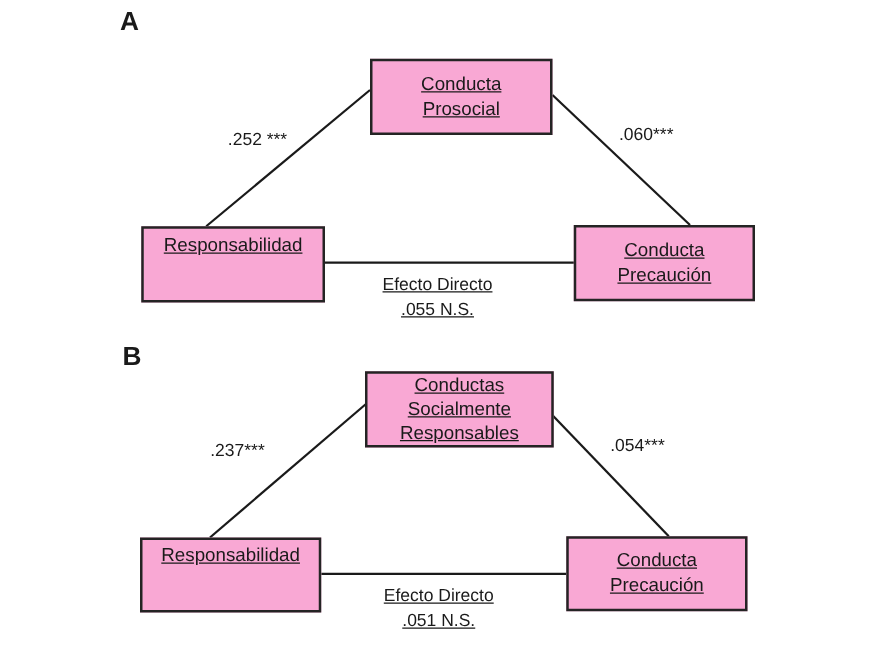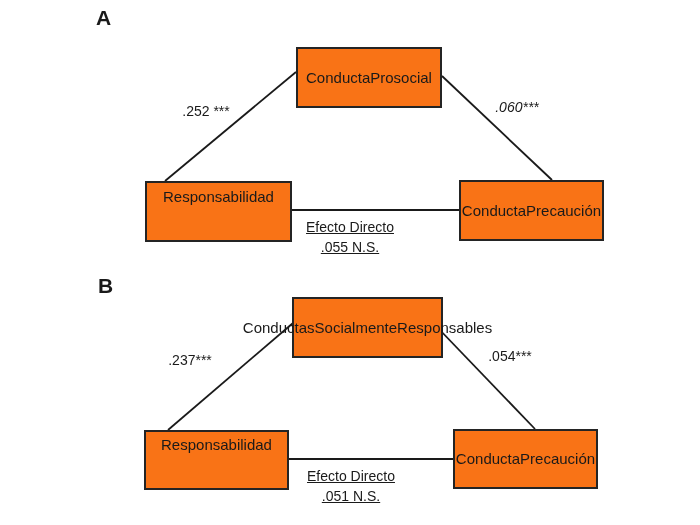--- a/index.html
+++ b/index.html
@@ -26,36 +26,36 @@
   .panel-letter {
     position: absolute;
     font-size: 21px;
     font-weight: bold;
     color: #1a1a1a;
   }
   .node-box {
     position: absolute;
     box-sizing: border-box;
     border: 2px solid #242424;
-    background: #f97316;
+    background: #f9a8d4;
     display: flex;
-    flex-direction: row;
+    flex-direction: column;
     align-items: center;
     justify-content: center;
     text-align: center;
     font-size: 15px;
     line-height: 20px;
     color: #1a1a1a;
+    text-decoration: underline;
   }
   .node-box.tight {
     line-height: 19px;
   }
   .node-box.text-high {
     padding-bottom: 30px;
-    margin-left: 32px;
   }
   .path-label {
     position: absolute;
     transform: translateX(-50%);
     font-size: 14px;
     white-space: nowrap;
     color: #1a1a1a;
     text-align: center;
   }
   .direct-label {
@@ -87,21 +87,21 @@
 
   <div class="panel-letter" style="left:96px; top:6px;">A</div>
 
   <div class="node-box" style="left:296px; top:47px; width:146px; height:61px;">
     <div>Conducta</div>
     <div>Prosocial</div>
   </div>
 
   <div class="path-label" style="left:206px; top:103px;">.252 ***</div>
 
-  <div class="path-label" style="left:517px; top:99px;font-style:italic;">.060***</div>
+  <div class="path-label" style="left:517px; top:99px;">.060***</div>
 
   <div class="node-box text-high" style="left:113px; top:181px; width:147px; height:61px;">
     <div>Responsabilidad</div>
   </div>
 
   <div class="node-box" style="left:459px; top:180px; width:145px; height:61px;">
     <div>Conducta</div>
     <div>Precaución</div>
   </div>
 

